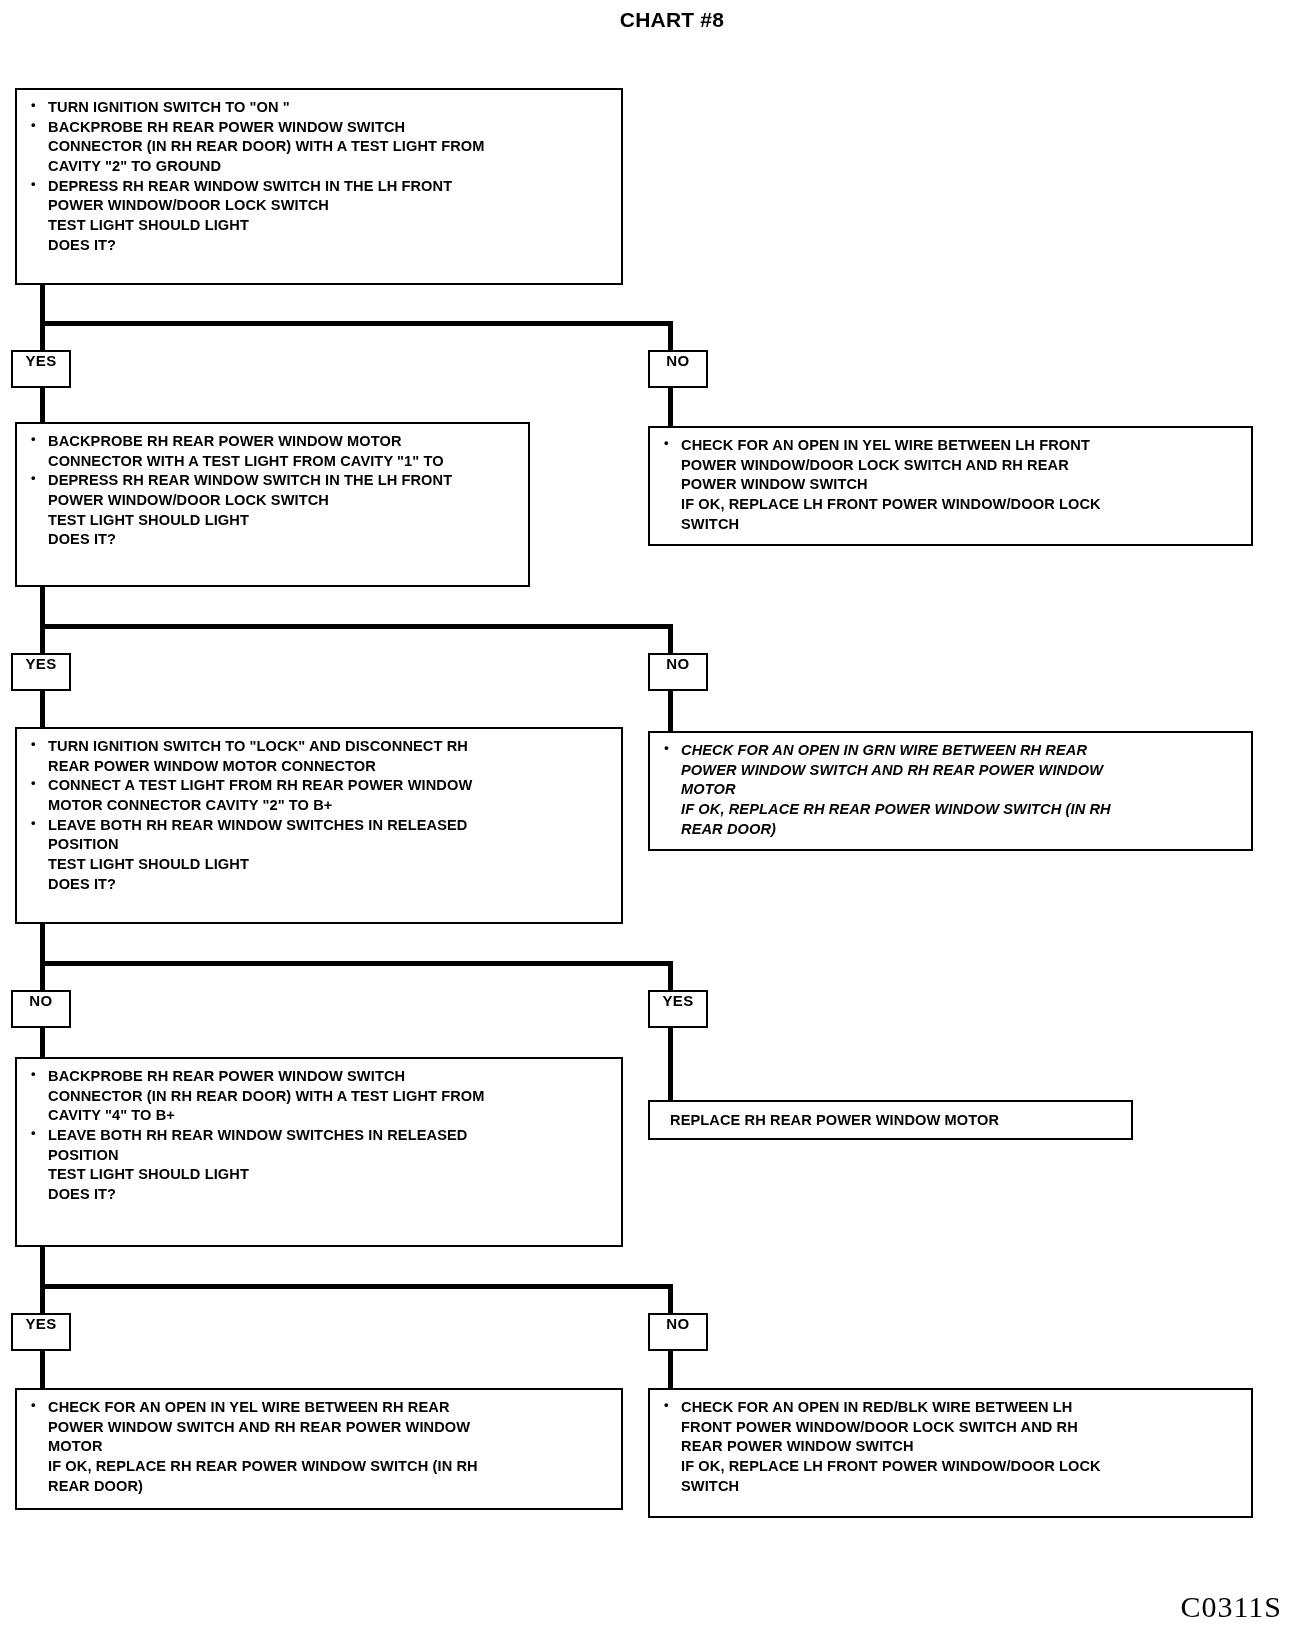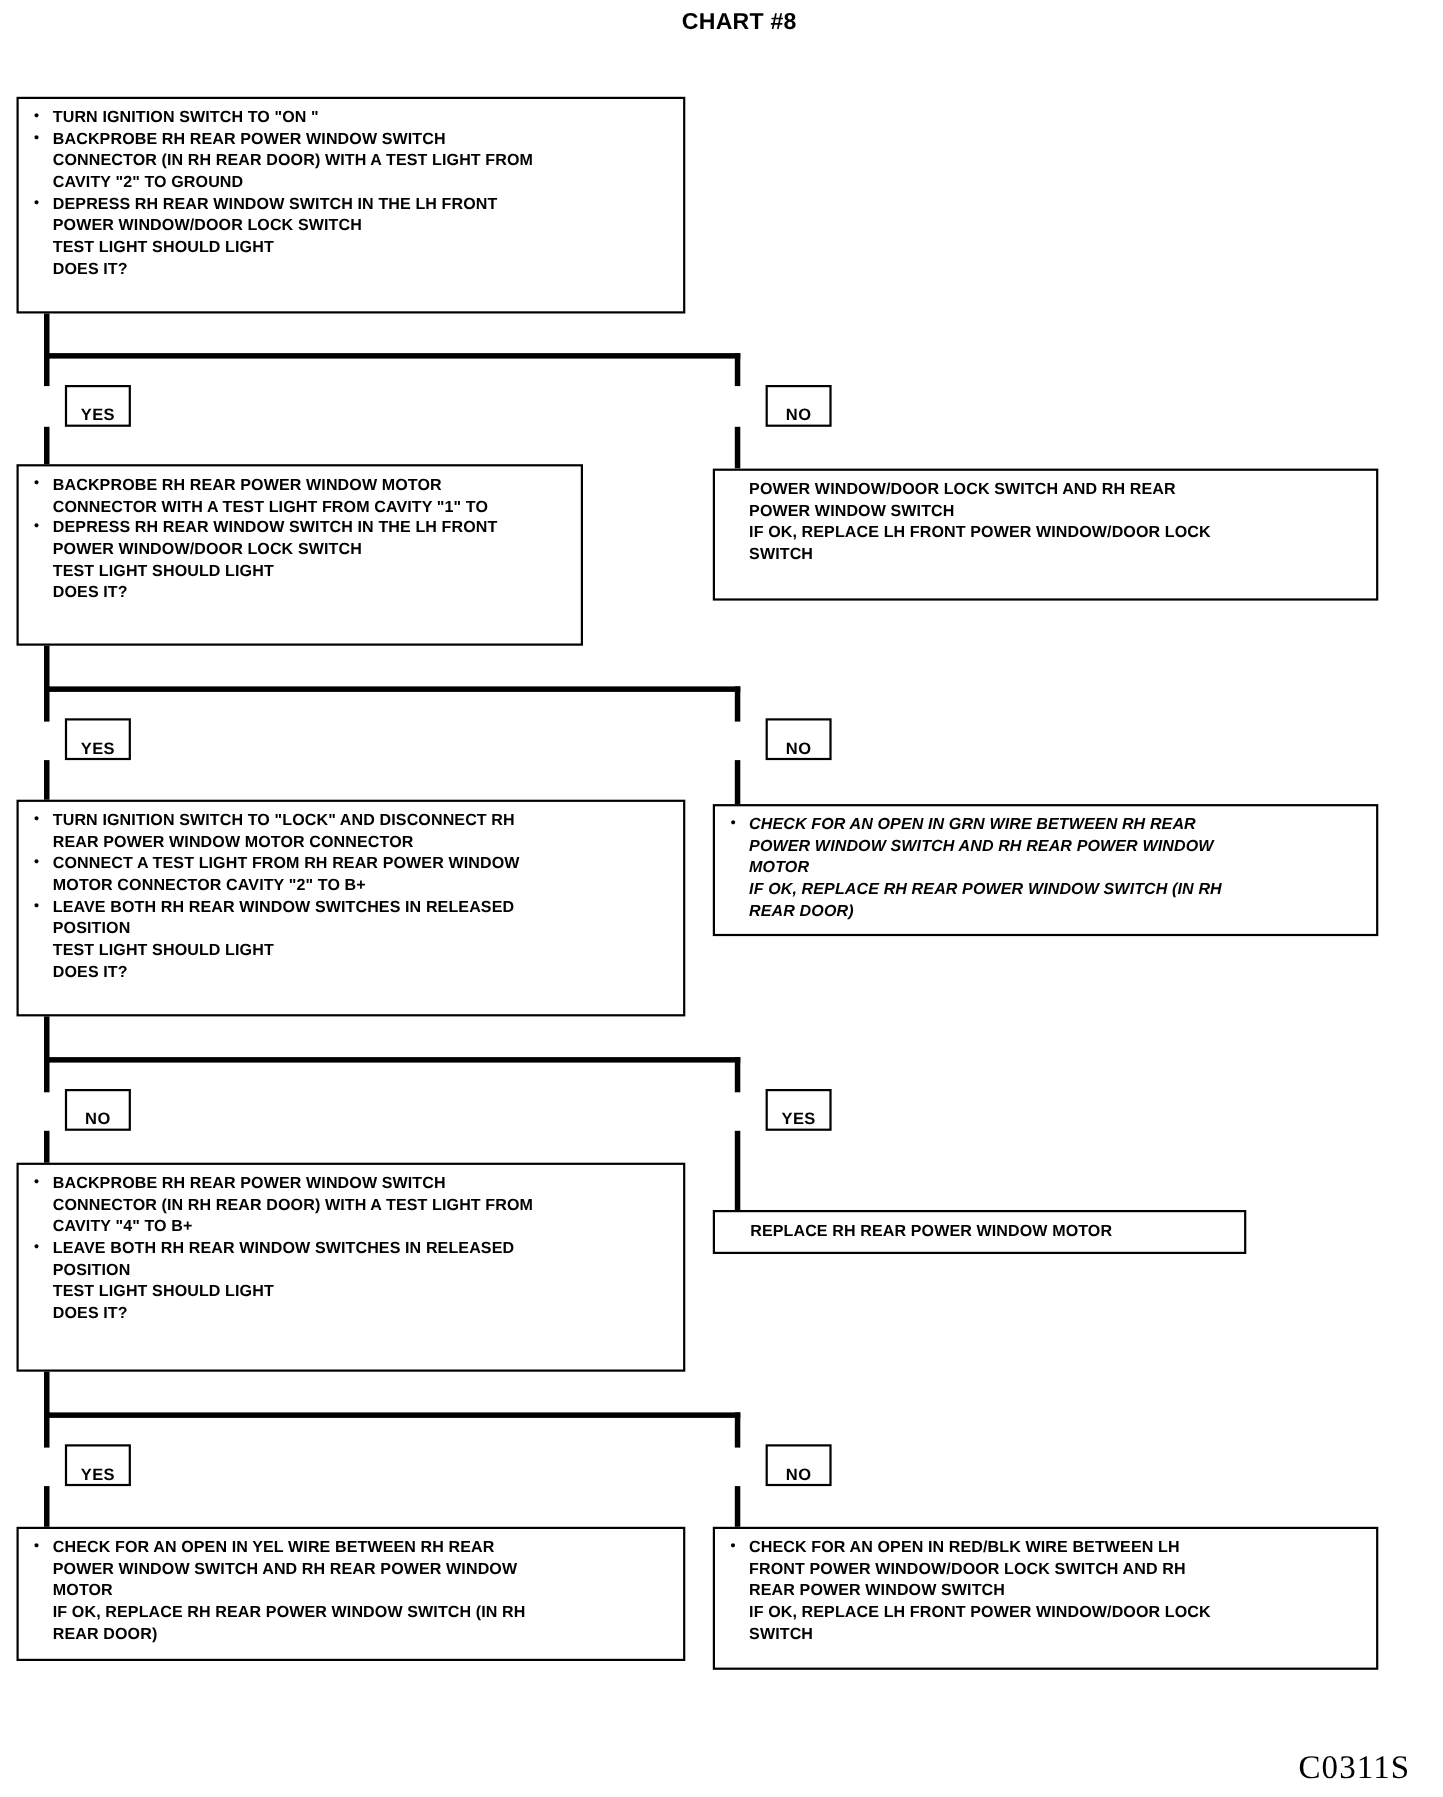--- a/index.html
+++ b/index.html
@@ -66,44 +66,43 @@
     left: 4px;
     top: -1px;
     font-size: 13px;
   }
   .node li.plain::before { content: none; }
 
   
   .node.terminal {
     display: flex;
     align-items: center;
-    padding: 0 0 0 32px;
+    padding: 0 0 0 20px;
     text-align: right;
   }
   .node.terminal .txt {
     font-size: 14.6px;
     font-weight: bold;
     letter-spacing: 0.1px;
   }
 
   
   .branch-label {
     position: absolute;
     box-sizing: border-box;
     border: 2.5px solid #000;
     background: #ffffff;
     width: 60px;
     height: 38px;
     display: flex;
-    align-items: flex-end;
+    align-items: flex-start;
     justify-content: center;
     font-size: 15px;
     font-weight: bold;
     letter-spacing: 0.4px;
-    margin-left: 48px;
   }
 
   
   .line-v {
     position: absolute;
     width: 5px;
     background: #000;
   }
   .line-h {
     position: absolute;
@@ -162,20 +161,21 @@
       <li class="plain">CONNECTOR WITH A TEST LIGHT FROM CAVITY "1" TO</li>
       <li class="bulleted">DEPRESS RH REAR WINDOW SWITCH IN THE LH FRONT</li>
       <li class="plain">POWER WINDOW/DOOR LOCK SWITCH</li>
       <li class="plain">TEST LIGHT SHOULD LIGHT</li>
       <li class="plain">DOES IT?</li>
     </ul>
   </div>
 
   <div class="node" style="left:648px; top:426px; width:605px; height:120px;">
     <ul>
+      <li class="bulleted">CHECK FOR AN OPEN IN YEL WIRE BETWEEN LH FRONT</li>
       <li class="plain">POWER WINDOW/DOOR LOCK SWITCH AND RH REAR</li>
       <li class="plain">POWER WINDOW SWITCH</li>
       <li class="plain">IF OK, REPLACE LH FRONT POWER WINDOW/DOOR LOCK</li>
       <li class="plain">SWITCH</li>
     </ul>
   </div>
 
   <div class="line-v" style="left:40px; top:587px; height:40px;"></div>
   <div class="line-h" style="left:40px; top:624px; width:633px;"></div>
   <div class="line-v" style="left:40px; top:624px; height:32px;"></div>

